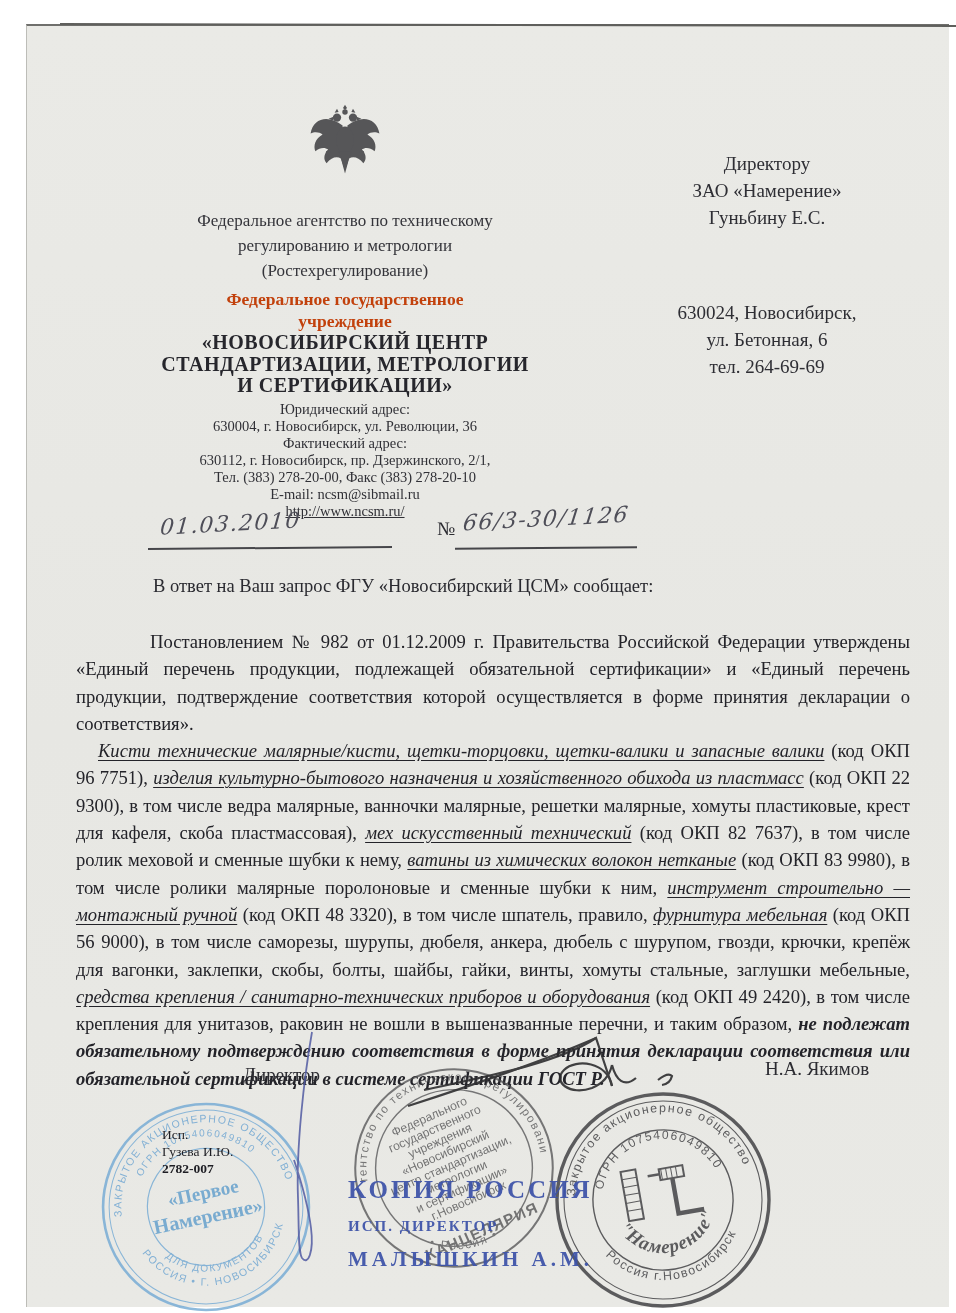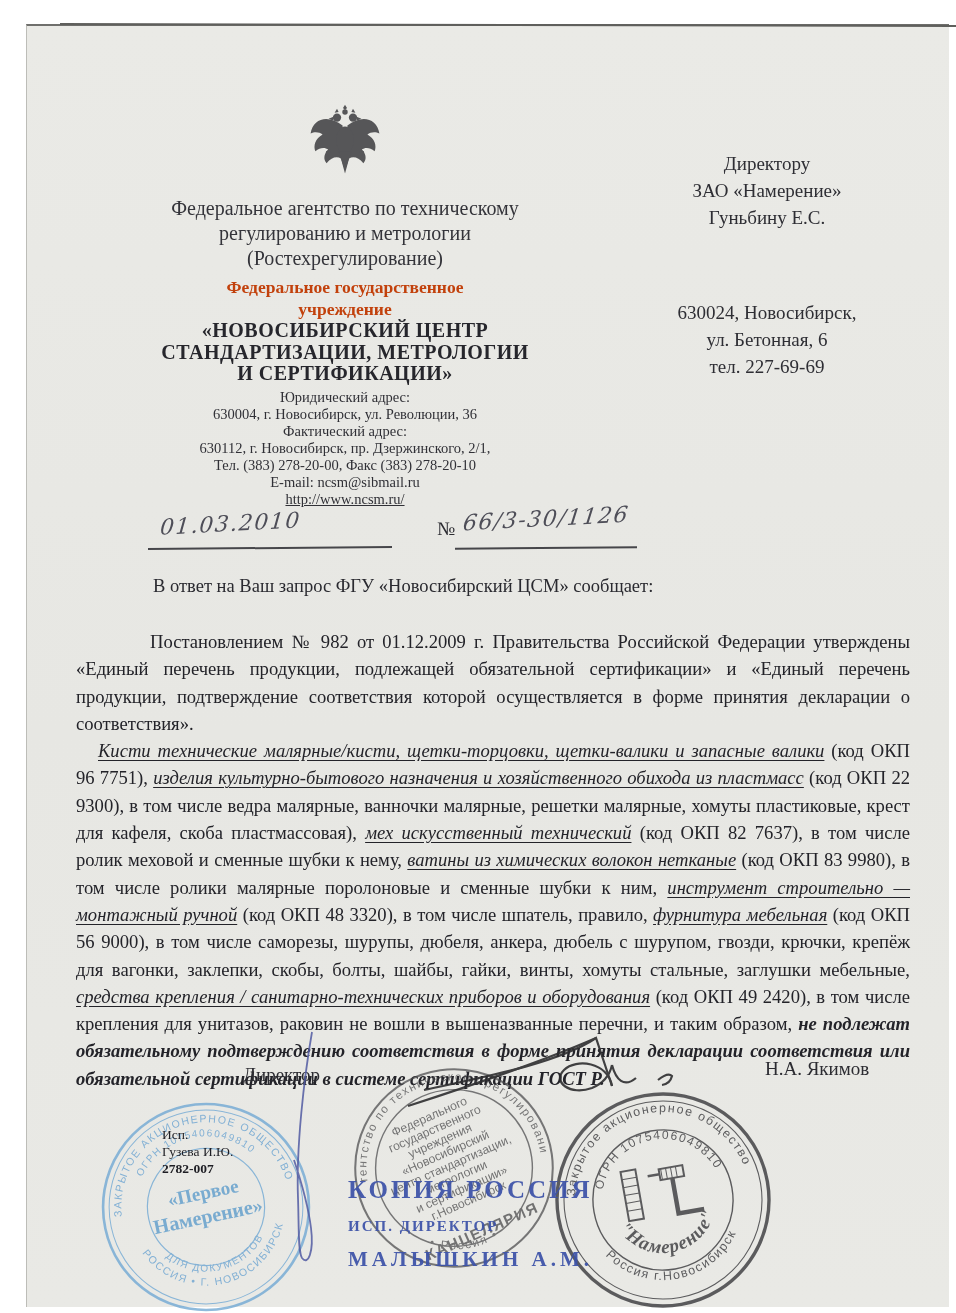--- a/index.html
+++ b/index.html
@@ -4,21 +4,21 @@
 <style>
   html,body{margin:0;padding:0;background:#ffffff;}
   .page{position:relative;width:956px;height:1313px;background:#ffffff;overflow:hidden;
         font-family:"Liberation Serif","DejaVu Serif",serif;color:#2b2b2b;}
   .paper{position:absolute;left:26px;top:24px;right:7px;bottom:6px;
          background:linear-gradient(180deg,#eaeae6 0%,#e7e7e3 55%,#e9e9e5 100%);
          border-top:2px solid #6f6f6c;border-left:1px solid #bdbdb8;}
   .abs{position:absolute;}
   
   .lh-left{left:145px;top:96px;width:400px;text-align:center;}
-  .agency{font-size:20px;line-height:25px;color:#34343a;margin-top:8px;}
+  .agency{font-size:17px;line-height:25px;color:#34343a;margin-top:20px;}
   .orgbold{font-size:17.5px;line-height:21.5px;font-weight:bold;color:#c2410c;margin-top:6px;}
   .orgcaps{font-size:20px;line-height:21.5px;font-weight:bold;letter-spacing:.5px;color:#26262c;}
   .addr{font-size:14.5px;line-height:17px;color:#303036;margin-top:4px;}
   .addr .u{text-decoration:underline;}
   .lh-right{left:612px;top:150px;width:310px;text-align:center;font-size:19px;line-height:27px;color:#2e2e34;}
   .lh-right .gap{height:68px;}
   
   .hand{font-style:italic;color:#4e4e58;font-size:22px;letter-spacing:1.5px;
         font-family:"DejaVu Serif","Liberation Serif",serif;}
   .refline{height:1.5px;background:#46464a;}
@@ -104,21 +104,21 @@
     </div>
   </div>
 
   <div class="abs lh-right">
     <div>Директору</div>
     <div>ЗАО «Намерение»</div>
     <div>Гуньбину Е.С.</div>
     <div class="gap"></div>
     <div>630024, Новосибирск,</div>
     <div>ул. Бетонная, 6</div>
-    <div>тел. 227-69-69</div>
+    <div>тел. 264-69-69</div>
   </div>
 
   <div class="abs hand" style="left:160px;top:511px;transform:rotate(-3deg) skewX(-8deg);">01.03.2010</div>
   <div class="abs refline" style="left:148px;top:547px;width:244px;transform:rotate(-.5deg);"></div>
   <div class="abs" style="left:437px;top:518px;font-size:19px;color:#2c2c32;">№</div>
   <div class="abs hand" style="left:463px;top:506px;transform:rotate(-3deg) skewX(-10deg);">66/3-30/1126</div>
   <div class="abs refline" style="left:455px;top:547px;width:182px;transform:rotate(-.4deg);"></div>
 
   <div class="abs salut">В ответ на Ваш запрос ФГУ «Новосибирский ЦСМ» сообщает:</div>
 

